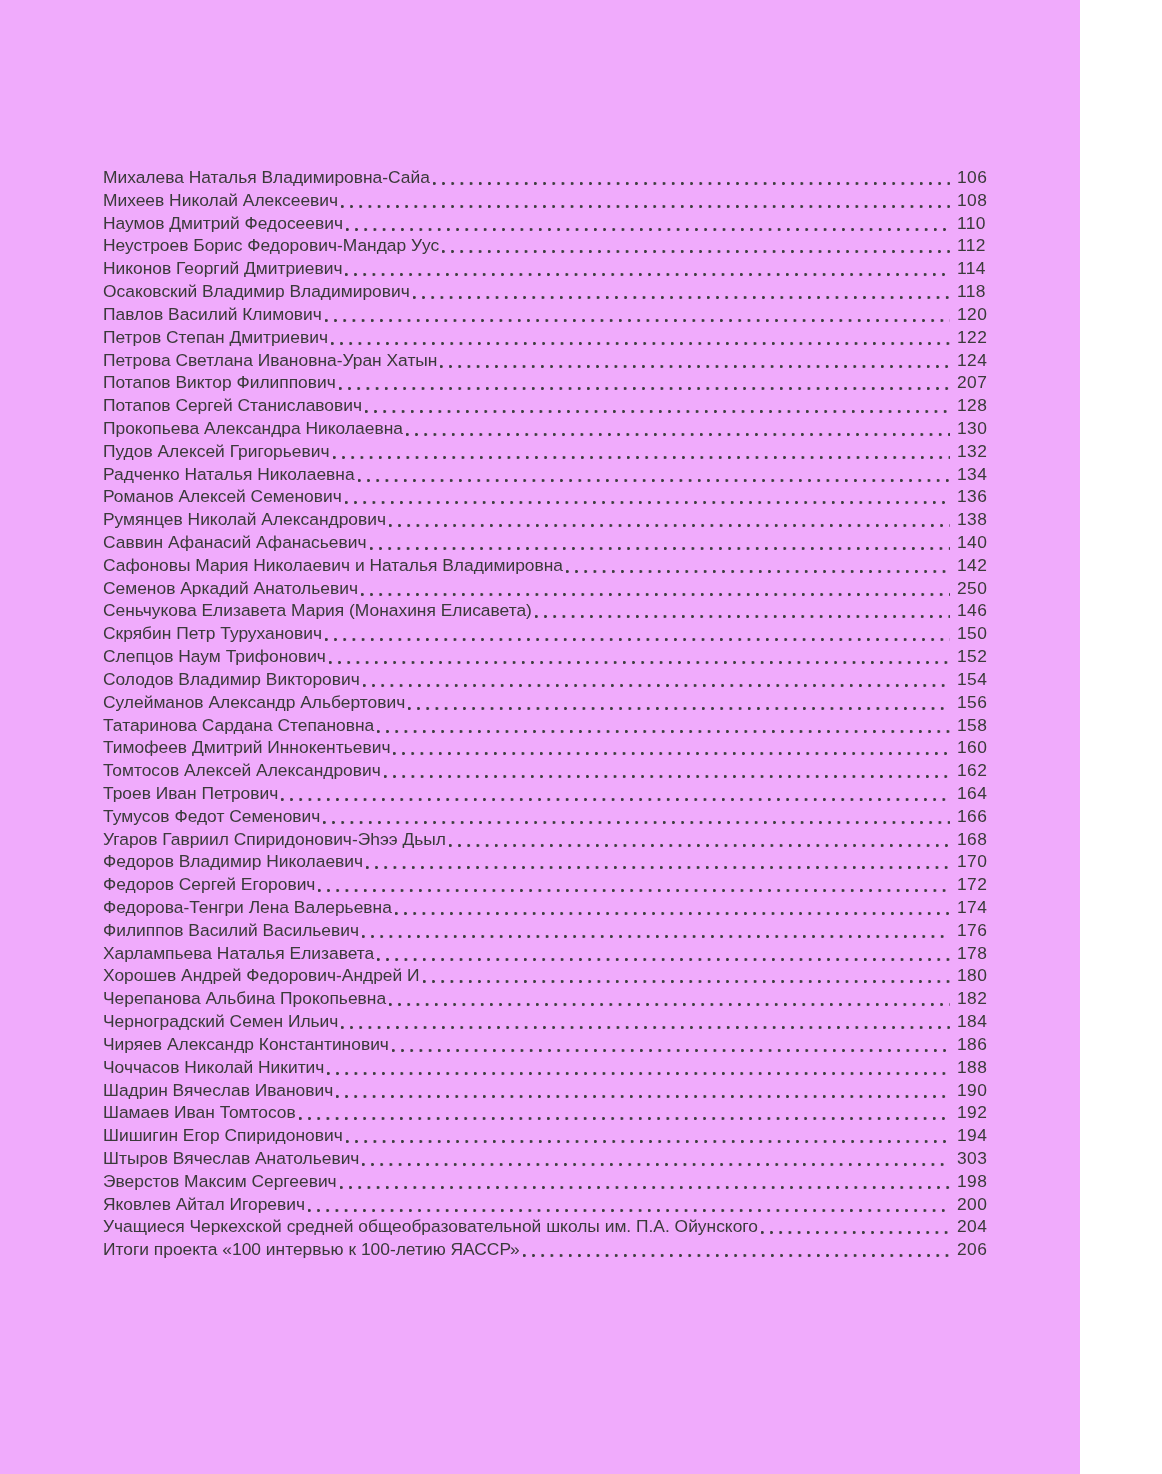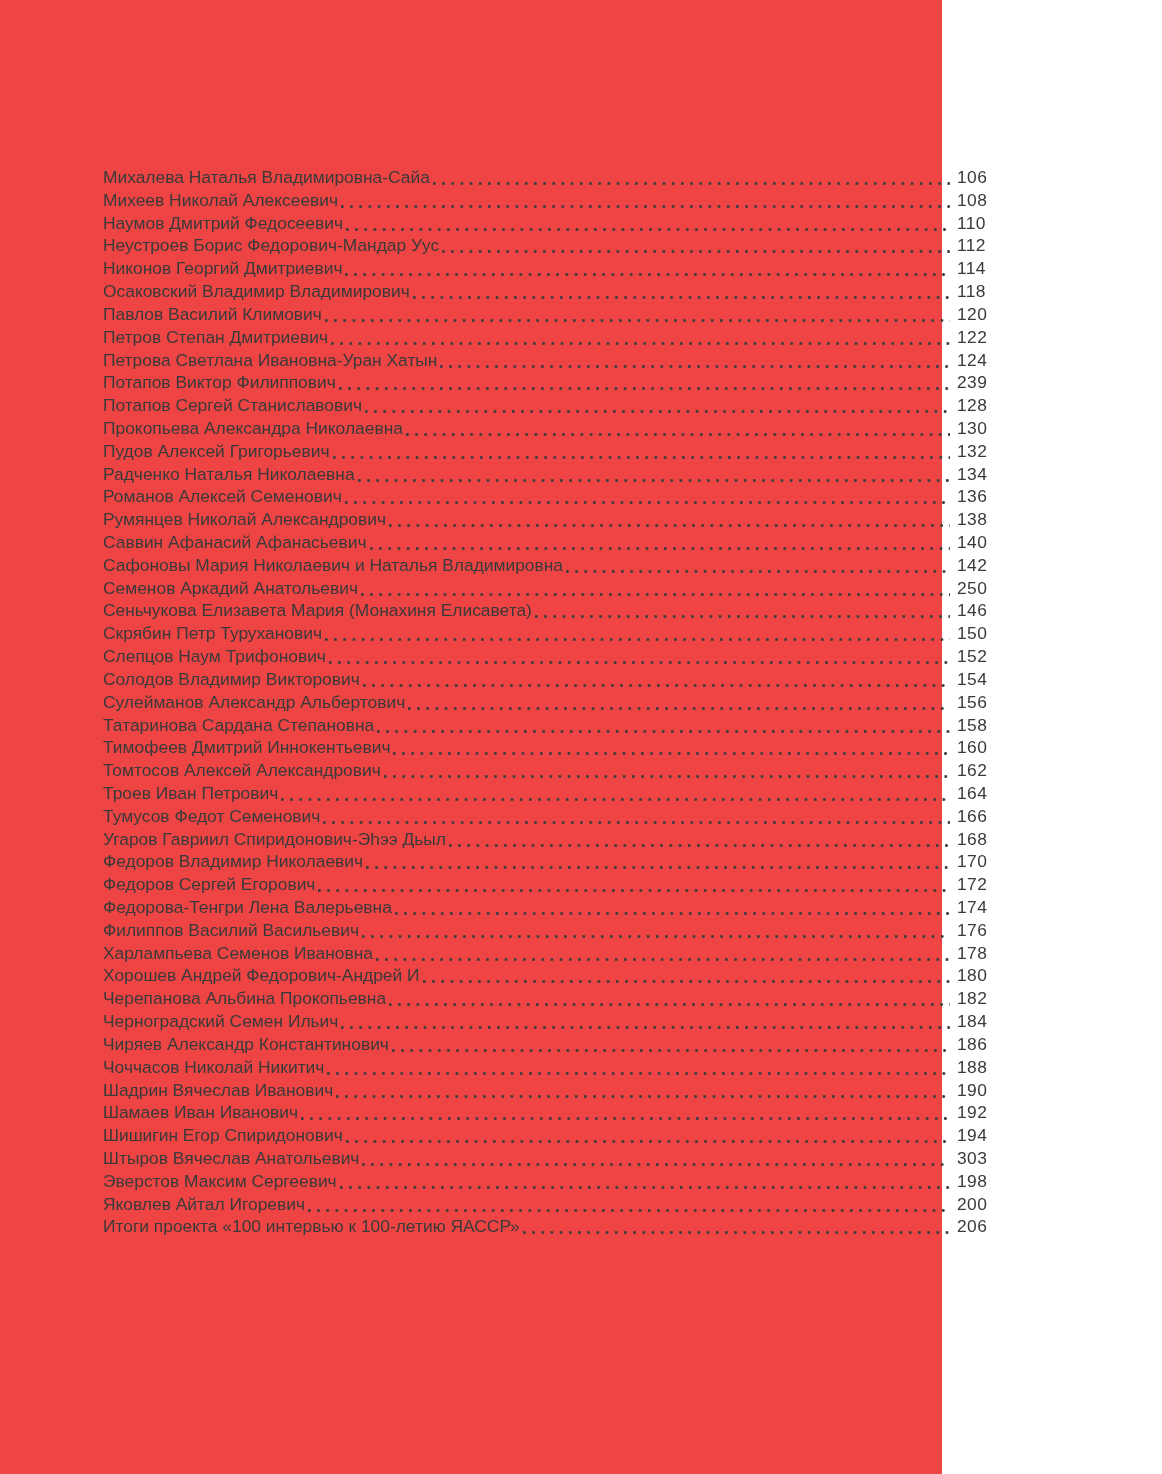--- a/index.html
+++ b/index.html
@@ -7,22 +7,22 @@
   body {
     background: #ffffff;
     font-family: "Liberation Sans", "DejaVu Sans", sans-serif;
     color: #3a3a3a;
     position: relative;
     overflow: hidden;
   }
   .page {
     position: absolute;
     left: 0; top: 0;
-    width: 942px; height: 1474px;
-    background: #ef4444;
+    width: 1080px; height: 1474px;
+    background: #f0abfc;
   }
   .toc {
     position: absolute;
     left: 103px;
     top: 166px;
     width: 887px;
   }
   .toc-row {
     display: flex;
     align-items: baseline;
@@ -107,21 +107,21 @@
 
   <div class="toc-row">
     <span class="toc-title">Петрова Светлана Ивановна-Уран Хатын</span>
     <span class="toc-leader"></span>
     <span class="toc-page">124</span>
   </div>
 
   <div class="toc-row">
     <span class="toc-title">Потапов Виктор Филиппович</span>
     <span class="toc-leader"></span>
-    <span class="toc-page">239</span>
+    <span class="toc-page">207</span>
   </div>
 
   <div class="toc-row">
     <span class="toc-title">Потапов Сергей Станиславович</span>
     <span class="toc-leader"></span>
     <span class="toc-page">128</span>
   </div>
 
   <div class="toc-row">
     <span class="toc-title">Прокопьева Александра Николаевна</span>
@@ -256,21 +256,21 @@
     <span class="toc-page">174</span>
   </div>
 
   <div class="toc-row">
     <span class="toc-title">Филиппов Василий Васильевич</span>
     <span class="toc-leader"></span>
     <span class="toc-page">176</span>
   </div>
 
   <div class="toc-row">
-    <span class="toc-title">Харлампьева Семенов Ивановна</span>
+    <span class="toc-title">Харлампьева Наталья Елизавета</span>
     <span class="toc-leader"></span>
     <span class="toc-page">178</span>
   </div>
 
   <div class="toc-row">
     <span class="toc-title">Хорошев Андрей Федорович-Андрей И</span>
     <span class="toc-leader"></span>
     <span class="toc-page">180</span>
   </div>
 
@@ -298,21 +298,21 @@
     <span class="toc-page">188</span>
   </div>
 
   <div class="toc-row">
     <span class="toc-title">Шадрин Вячеслав Иванович</span>
     <span class="toc-leader"></span>
     <span class="toc-page">190</span>
   </div>
 
   <div class="toc-row">
-    <span class="toc-title">Шамаев Иван Иванович</span>
+    <span class="toc-title">Шамаев Иван Томтосов</span>
     <span class="toc-leader"></span>
     <span class="toc-page">192</span>
   </div>
 
   <div class="toc-row">
     <span class="toc-title">Шишигин Егор Спиридонович</span>
     <span class="toc-leader"></span>
     <span class="toc-page">194</span>
   </div>
 
@@ -328,20 +328,25 @@
     <span class="toc-page">198</span>
   </div>
 
   <div class="toc-row">
     <span class="toc-title">Яковлев Айтал Игоревич</span>
     <span class="toc-leader"></span>
     <span class="toc-page">200</span>
   </div>
 
 
+  <div class="toc-row">
+    <span class="toc-title">Учащиеся Черкехской средней общеобразовательной школы им. П.А. Ойунского</span>
+    <span class="toc-leader"></span>
+    <span class="toc-page">204</span>
+  </div>
 
   <div class="toc-row">
     <span class="toc-title">Итоги проекта «100 интервью к 100-летию ЯАССР»</span>
     <span class="toc-leader"></span>
     <span class="toc-page">206</span>
   </div>
 </div>
 </div>
 
 </body></html>

